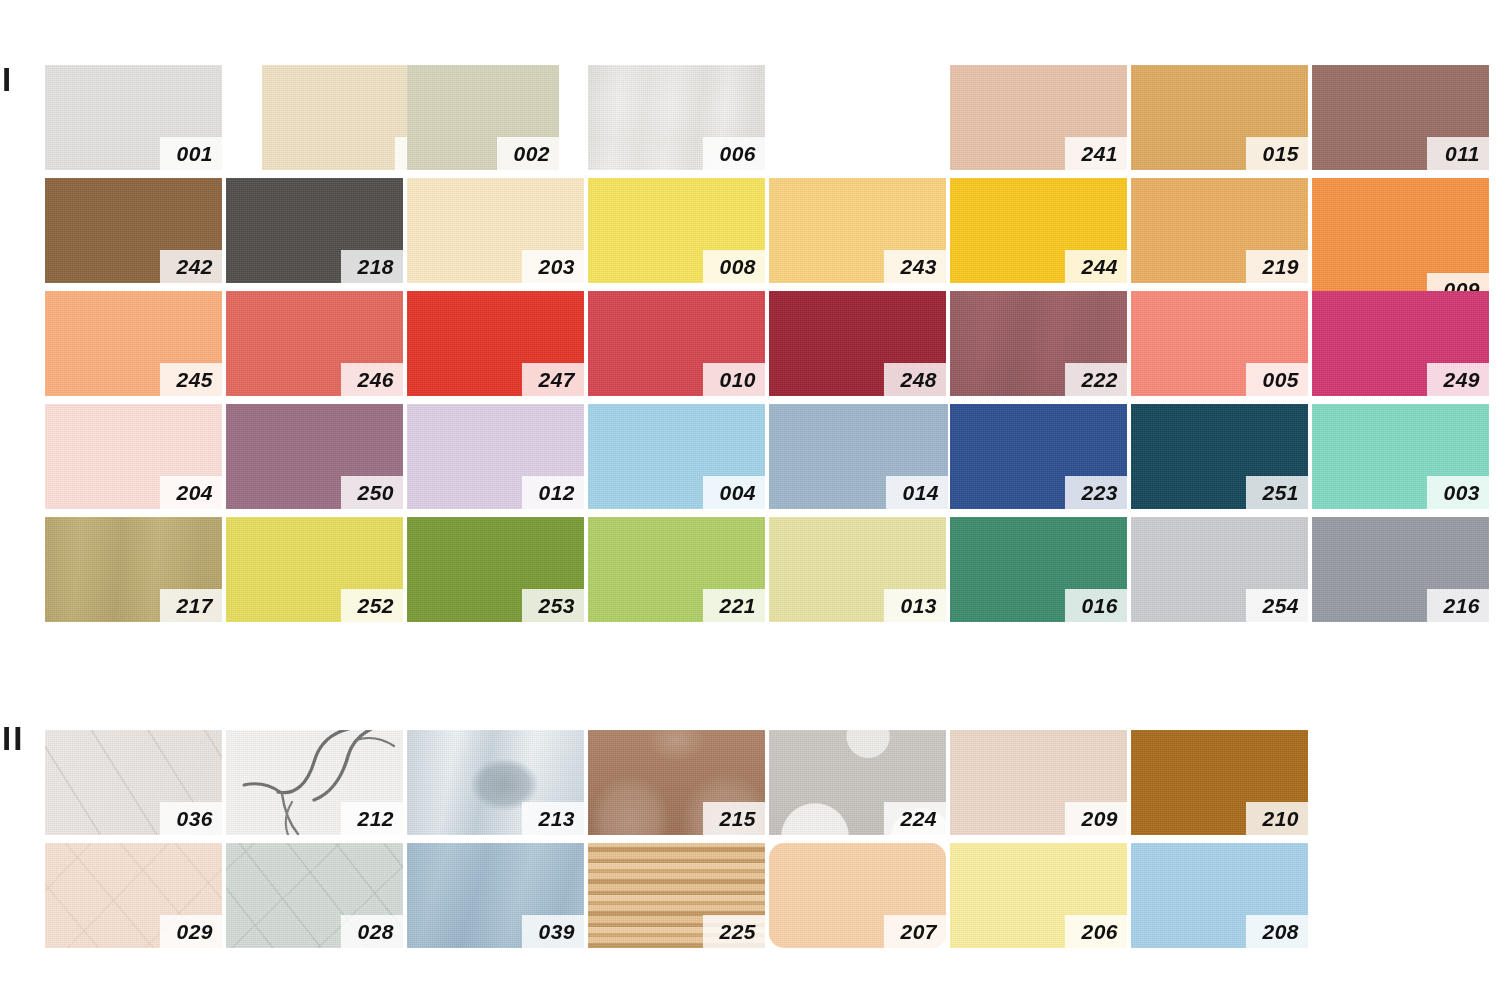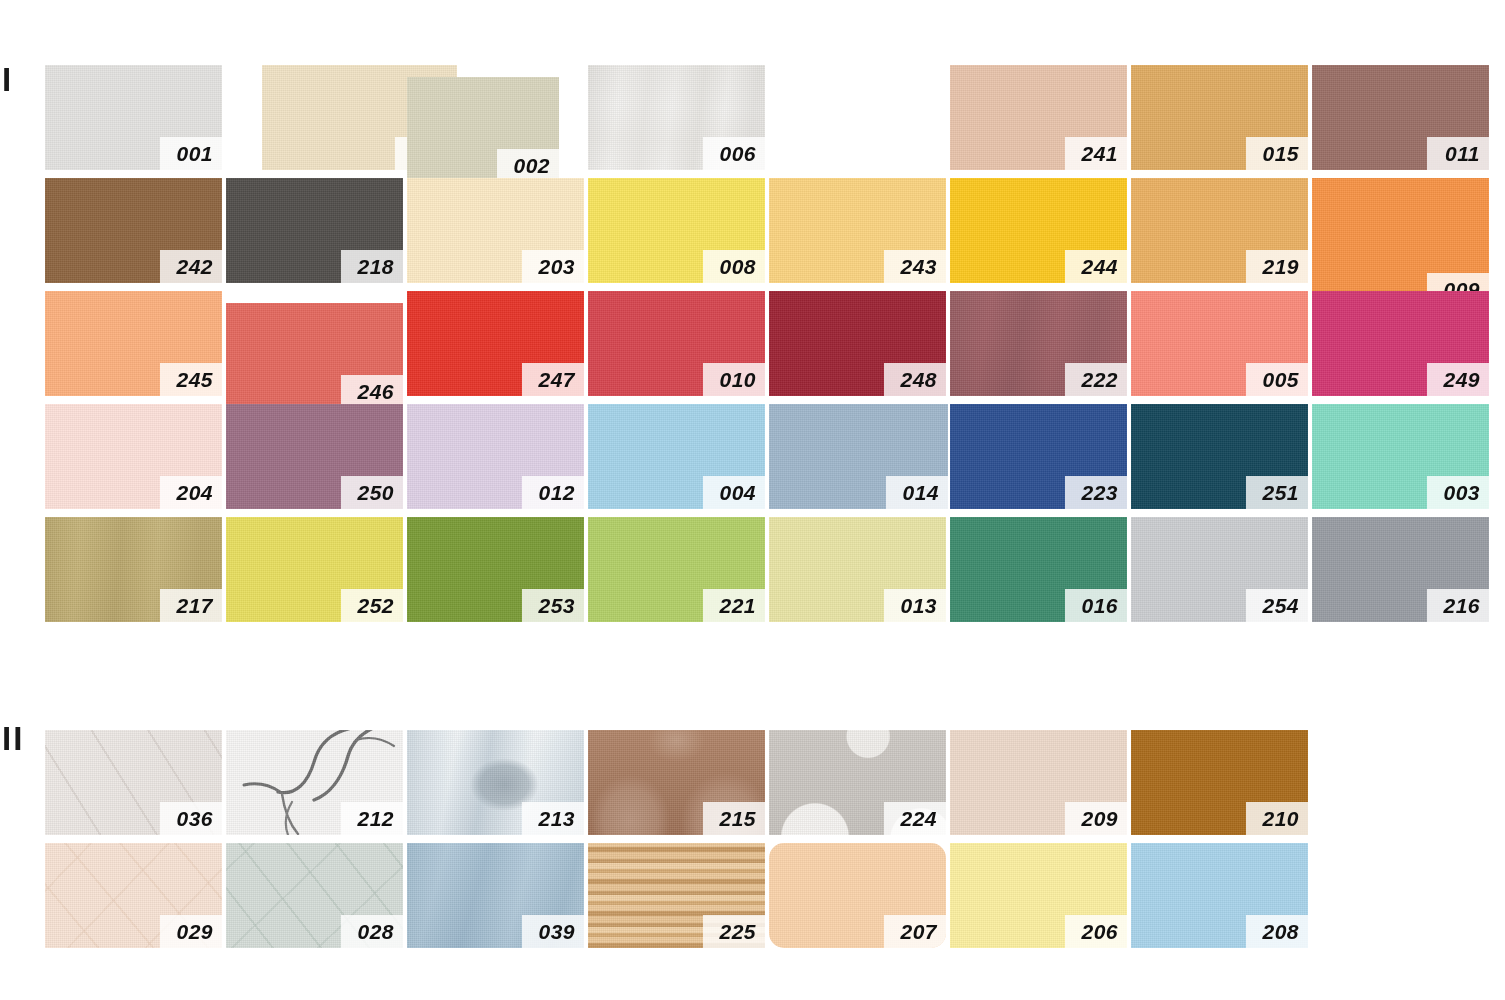--- a/index.html
+++ b/index.html
@@ -90,21 +90,21 @@
 <div id="chart-root">
     <div class="section-marker" style="left: 2px; top: 63px;">I</div>
     <div class="swatch" style="left: 45px; top: 65px; width: 177px; height: 105px;">
       <div class="swatch-fill plain" style="background: rgb(227, 226, 224);"></div>
       <div class="swatch-label">001</div>
     </div>
     <div class="swatch" style="left: 226px; top: 65px; width: 195px; height: 105px; margin-left: 36px;">
       <div class="swatch-fill plain" style="background: rgb(240, 226, 196);"></div>
       <div class="swatch-label">007</div>
     </div>
-    <div class="swatch" style="left: 407px; top: 77px; width: 152px; height: 105px;">
+    <div class="swatch" style="left: 407px; top: 65px; width: 152px; height: 105px;">
       <div class="swatch-fill plain" style="background: rgb(216, 213, 189);"></div>
       <div class="swatch-label">002</div>
     </div>
     <div class="swatch" style="left: 588px; top: 65px; width: 177px; height: 105px;">
       <div class="swatch-fill" style="background: linear-gradient(97deg, rgba(216, 214, 210, 0.55) 0%, rgba(255, 255, 255, 0) 18%, rgba(228, 226, 222, 0.5) 33%, rgba(255, 255, 255, 0) 47%, rgba(222, 220, 215, 0.55) 62%, rgba(255, 255, 255, 0) 75%, rgba(214, 212, 208, 0.45) 90%), linear-gradient(182deg, rgba(230, 228, 224, 0.45) 0%, rgba(255, 255, 255, 0) 40%, rgba(235, 233, 229, 0.5) 70%, rgba(255, 255, 255, 0) 100%), rgb(243, 242, 240);"></div>
       <div class="swatch-label">006</div>
     </div>
     <div class="swatch" style="left: 950px; top: 65px; width: 177px; height: 105px;">
       <div class="swatch-fill plain" style="background: rgb(232, 195, 171);"></div>
       <div class="swatch-label">241</div>
@@ -146,21 +146,21 @@
       <div class="swatch-label">219</div>
     </div>
     <div class="swatch" style="left: 1312px; top: 178px; width: 177px; height: 128px;">
       <div class="swatch-fill plain" style="background: rgb(247, 147, 69);"></div>
       <div class="swatch-label">009</div>
     </div>
     <div class="swatch" style="left: 45px; top: 291px; width: 177px; height: 105px;">
       <div class="swatch-fill plain" style="background: rgb(252, 176, 125);"></div>
       <div class="swatch-label">245</div>
     </div>
-    <div class="swatch" style="left: 226px; top: 291px; width: 177px; height: 105px; margin-top: 12px;">
+    <div class="swatch" style="left: 226px; top: 291px; width: 177px; height: 105px;">
       <div class="swatch-fill plain" style="background: rgb(228, 104, 94);"></div>
       <div class="swatch-label">246</div>
     </div>
     <div class="swatch" style="left: 407px; top: 291px; width: 177px; height: 105px;">
       <div class="swatch-fill plain" style="background: rgb(230, 52, 41);"></div>
       <div class="swatch-label">247</div>
     </div>
     <div class="swatch" style="left: 588px; top: 291px; width: 177px; height: 105px;">
       <div class="swatch-fill plain" style="background: rgb(214, 69, 79);"></div>
       <div class="swatch-label">010</div>

